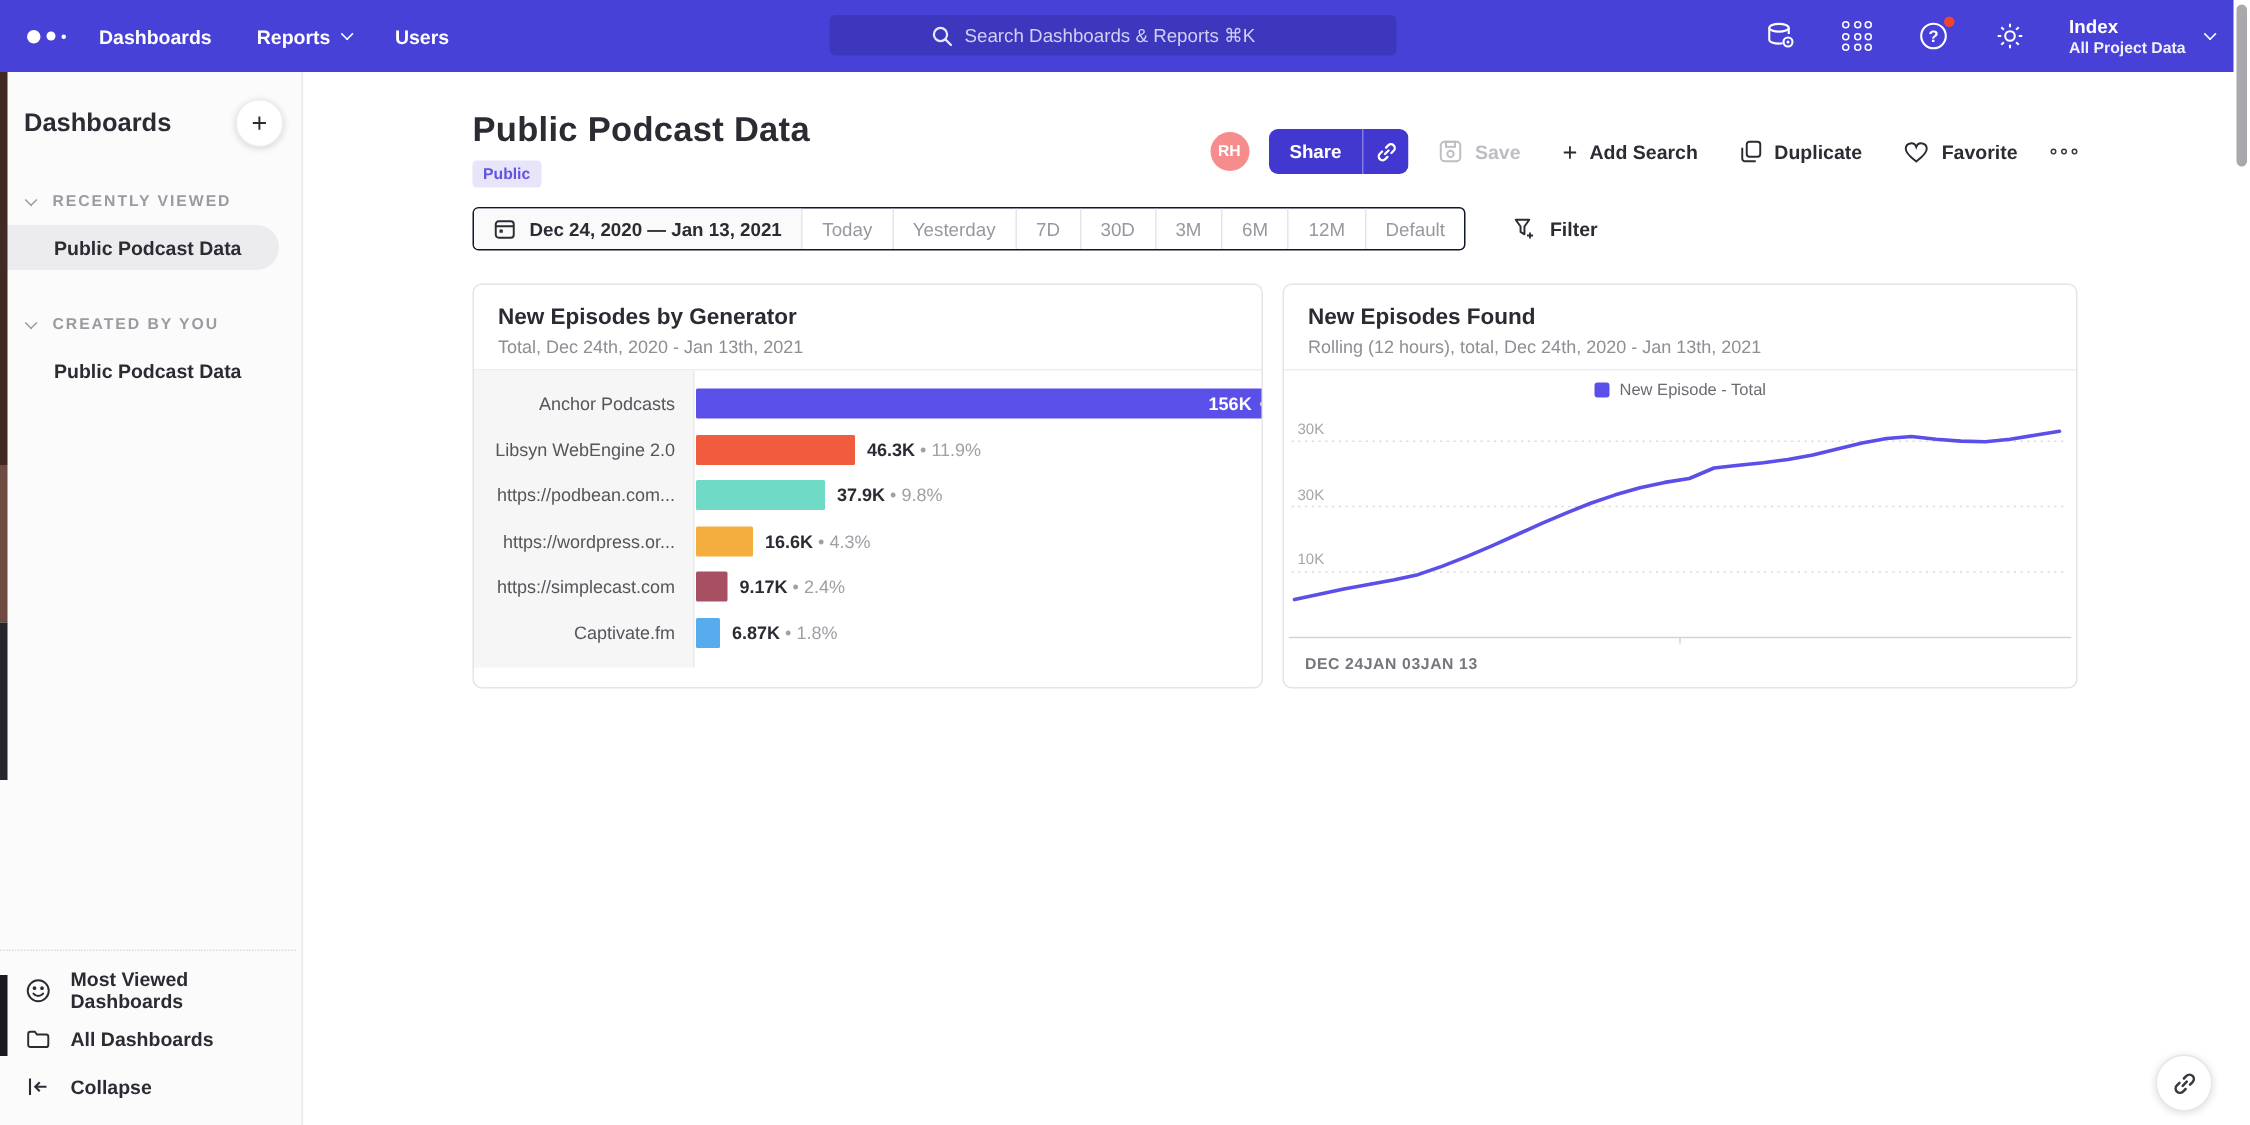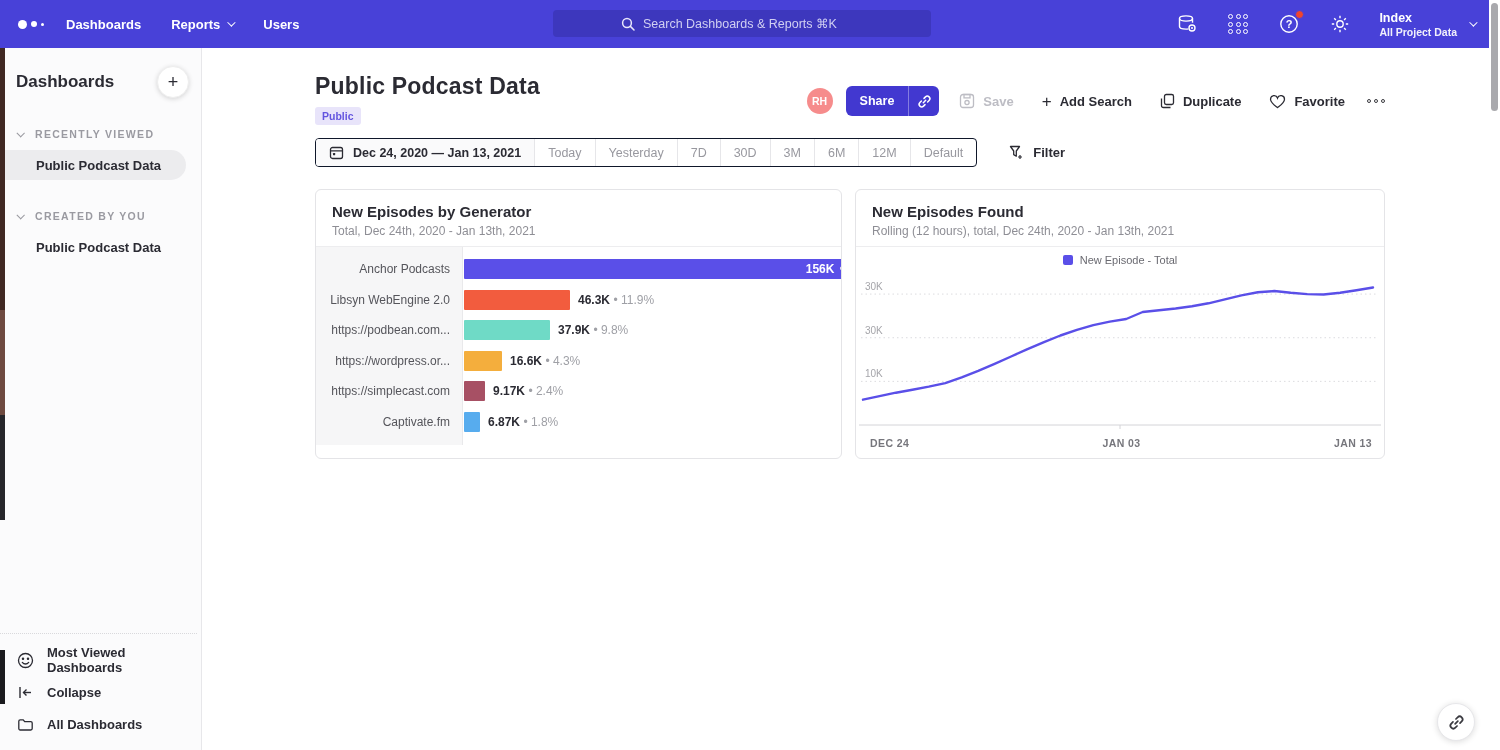--- a/index.html
+++ b/index.html
@@ -120,21 +120,21 @@
   .inside-val .v { color:#fff; font-size:12px; font-weight:700; }
   .inside-val .p { color:rgba(255,255,255,.8); font-size:12px; }
   .inside-val .p::before { content:"• "; }
 
   
   .legend { height:26px; display:flex; align-items:center; justify-content:center; gap:7px; }
   .legend .sw { width:10px; height:10px; border-radius:2px; }
   .legend .lt { font-size:11px; color:#6a6a71; }
   .plot { position:relative; width:522px; height:160px; margin:0 auto; }
   .ytick { position:absolute; left:6px; font-size:10px; color:#a5a5aa; }
-  .xlabels { display:flex; justify-content:space-between; padding:4px 12px 0 14px;
+  .xlabels { display:flex; padding:4px 12px 0 14px;
              font-size:10.5px; font-weight:600; letter-spacing:.4px; color:#76767c; }
 
   
   .fab { position:absolute; right:25px; bottom:9px; width:38px; height:38px; border-radius:50%;
          background:#fff; border:1px solid #e7e7ea; box-shadow:0 1px 6px rgba(0,0,0,.14);
          display:flex; align-items:center; justify-content:center; cursor:pointer; z-index:35; }
 </style>
 </head>
 <body>
 
@@ -237,32 +237,32 @@
     <div class="sb-frow">
       <svg width="17" height="17" viewBox="0 0 17 17" fill="none" stroke="#2b2b33" stroke-width="1.3">
         <circle cx="8.5" cy="8.5" r="7"></circle>
         <circle cx="6" cy="6.8" r=".6" fill="#2b2b33"></circle>
           <circle cx="11" cy="6.8" r=".6" fill="#2b2b33"></circle>
         <path d="M5.3 10.4c.8 1 1.9 1.6 3.2 1.6s2.4-.6 3.2-1.6" stroke-linecap="round"></path>
       </svg>
       <span>Most Viewed Dashboards</span>
     </div>
     <div class="sb-frow">
+      <svg width="17" height="17" viewBox="0 0 17 17" fill="none" stroke="#2b2b33" stroke-width="1.3">
+        <path d="M1.8 5.2c0-.8.6-1.4 1.4-1.4h3l1.5 1.9h6.1c.8 0 1.4.6 1.4 1.4v5.5c0 .8-.6 1.4-1.4 1.4H3.2c-.8 0-1.4-.6-1.4-1.4z"></path>
+      </svg>
+      <span>All Dashboards</span>
+    </div>
+    <div class="sb-frow">
       <svg width="17" height="15" viewBox="0 0 17 15" fill="none" stroke="#2b2b33" stroke-width="1.4">
         <line x1="3" y1="2" x2="3" y2="13"></line>
         <line x1="14" y1="7.5" x2="6.5" y2="7.5"></line>
         <path d="M9.5 4.5 L6.5 7.5 L9.5 10.5"></path>
       </svg>
       <span>Collapse</span>
-    </div>
-    <div class="sb-frow">
-      <svg width="17" height="17" viewBox="0 0 17 17" fill="none" stroke="#2b2b33" stroke-width="1.3">
-        <path d="M1.8 5.2c0-.8.6-1.4 1.4-1.4h3l1.5 1.9h6.1c.8 0 1.4.6 1.4 1.4v5.5c0 .8-.6 1.4-1.4 1.4H3.2c-.8 0-1.4-.6-1.4-1.4z"></path>
-      </svg>
-      <span>All Dashboards</span>
     </div>
   </div>
 </div>
 
 <div class="sliver" style="top:48px;height:262px;background:#402823"></div>
 <div class="sliver" style="top:310px;height:105px;background:#6e4a40"></div>
 <div class="sliver" style="top:415px;height:105px;background:#26262b"></div>
 <div class="sliver" style="top:650px;height:54px;background:#1a1a1e"></div>
 
 <div class="main">

